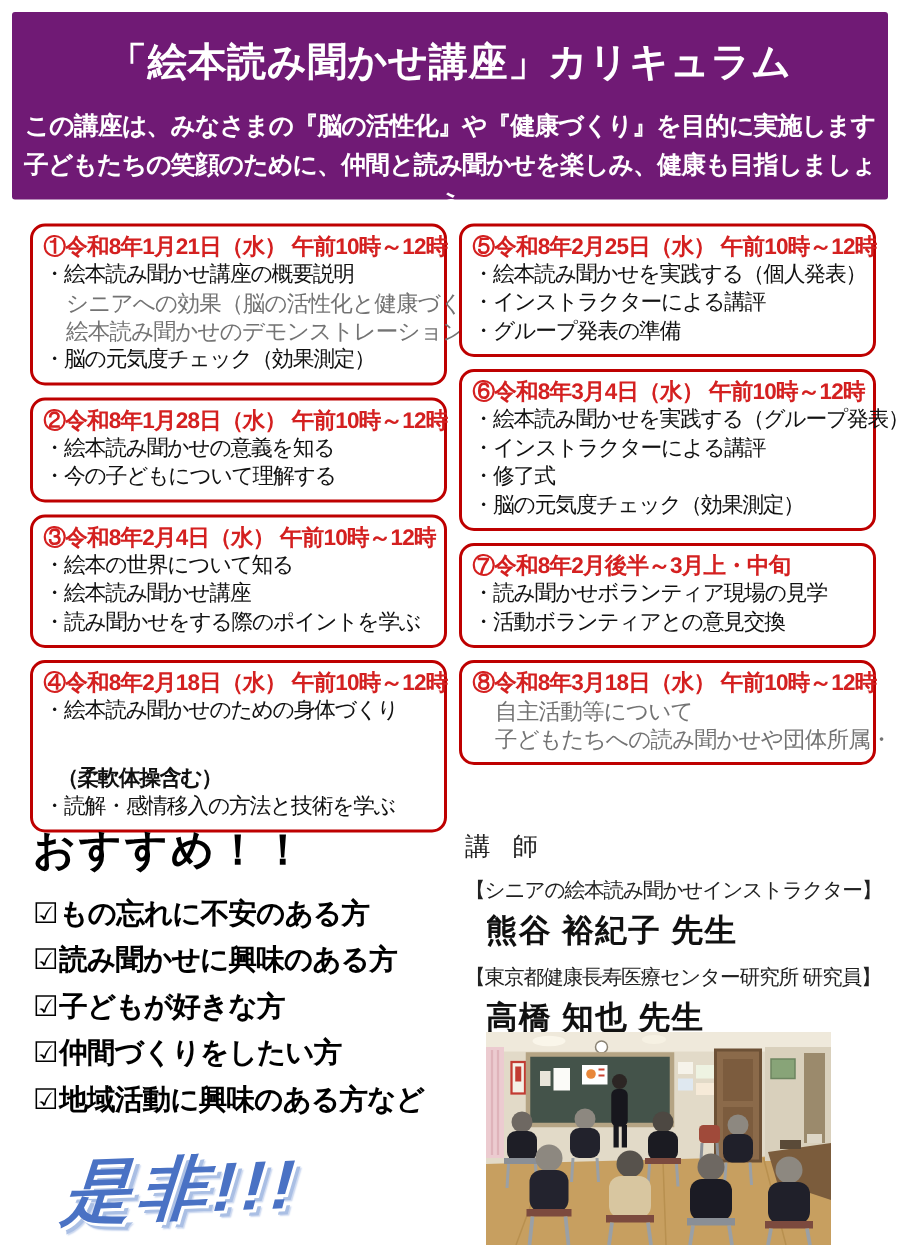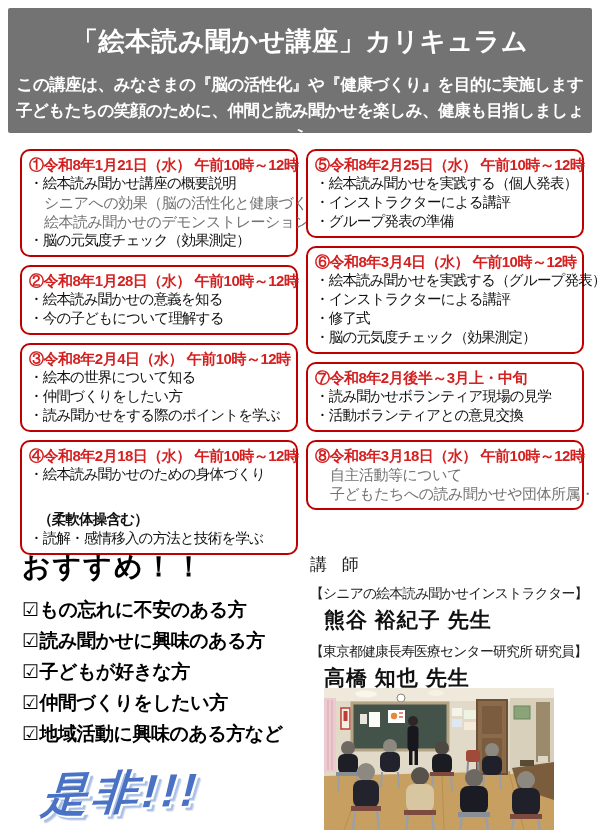--- a/index.html
+++ b/index.html
@@ -2,21 +2,21 @@
 <html><head>
 <meta charset="utf-8">
 <style>
   * { margin: 0; padding: 0; box-sizing: border-box; }
   html, body { width: 600px; height: 837px; background: #ffffff; overflow: hidden; }
   body { font-family: "Liberation Sans", sans-serif; position: relative; }
 
   
   .banner {
     position: absolute; left: 8px; top: 8px; width: 584px; height: 125px;
-    background: #737373; color: #ffffff; text-align: center; border-radius: 2px;
+    background: #701a75; color: #ffffff; text-align: center; border-radius: 2px;
   }
   .banner-title {
     padding-top: 16px; font-size: 26px; font-weight: bold; letter-spacing: 0.5px;
   }
   .banner-sub {
     margin-top: 12px; font-size: 16.5px; font-weight: bold; line-height: 26px;
     letter-spacing: -0.5px;
   }
 
   
@@ -110,21 +110,21 @@
 
     <div class="box">
       <div class="box-header">②令和8年1月28日（水） 午前10時～12時</div>
       <div class="bullet">・絵本読み聞かせの意義を知る</div>
       <div class="bullet">・今の子どもについて理解する</div>
     </div>
 
     <div class="box">
       <div class="box-header">③令和8年2月4日（水） 午前10時～12時</div>
       <div class="bullet">・絵本の世界について知る</div>
-      <div class="bullet">・仲間づくりをしたい方</div>
+      <div class="bullet">・絵本読み聞かせ講座</div>
       <div class="bullet">・読み聞かせをする際のポイントを学ぶ</div>
     </div>
 
     <div class="box">
       <div class="box-header">④令和8年2月18日（水） 午前10時～12時</div>
       <div class="bullet">・絵本読み聞かせのための身体づくり</div>
       <div class="bullet-cont">（柔軟体操含む）</div>
       <div class="bullet">・読解・感情移入の方法と技術を学ぶ</div>
     </div>
 

